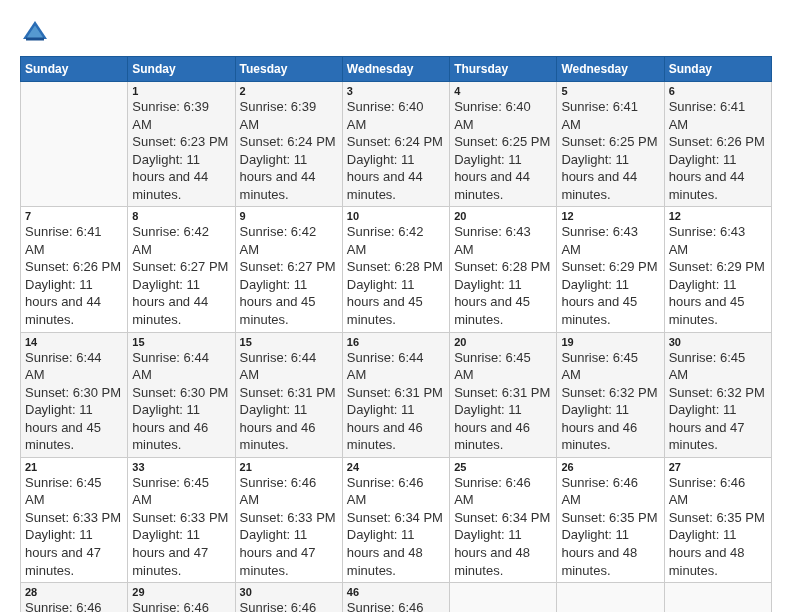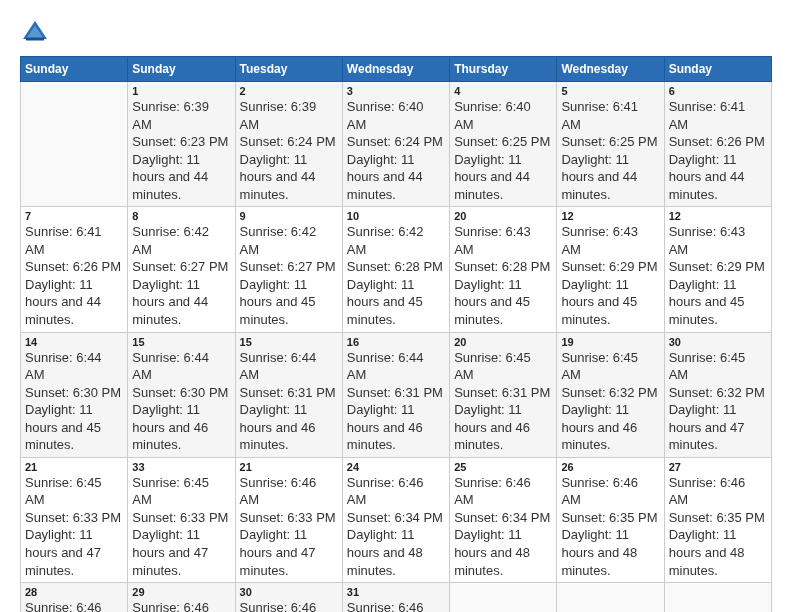--- a/index.html
+++ b/index.html
@@ -256,21 +256,21 @@
           </td>
           <td>
             <span class="day-num">29</span>
             <div class="day-info">Sunrise: 6:46 AM<br>Sunset: 6:36 PM<br>Daylight: 11 hours and 49 minutes.</div>
           </td>
           <td>
             <span class="day-num">30</span>
             <div class="day-info">Sunrise: 6:46 AM<br>Sunset: 6:36 PM<br>Daylight: 11 hours and 49 minutes.</div>
           </td>
           <td>
-            <span class="day-num">31</span>
+            <span class="day-num">46</span>
             <div class="day-info">Sunrise: 6:46 AM<br>Sunset: 6:36 PM<br>Daylight: 11 hours and 49 minutes.</div>
           </td>
           <td class="empty"></td>
           <td class="empty"></td>
           <td class="empty"></td>
         </tr>
       </tbody>
   </table>
 </div>
 

